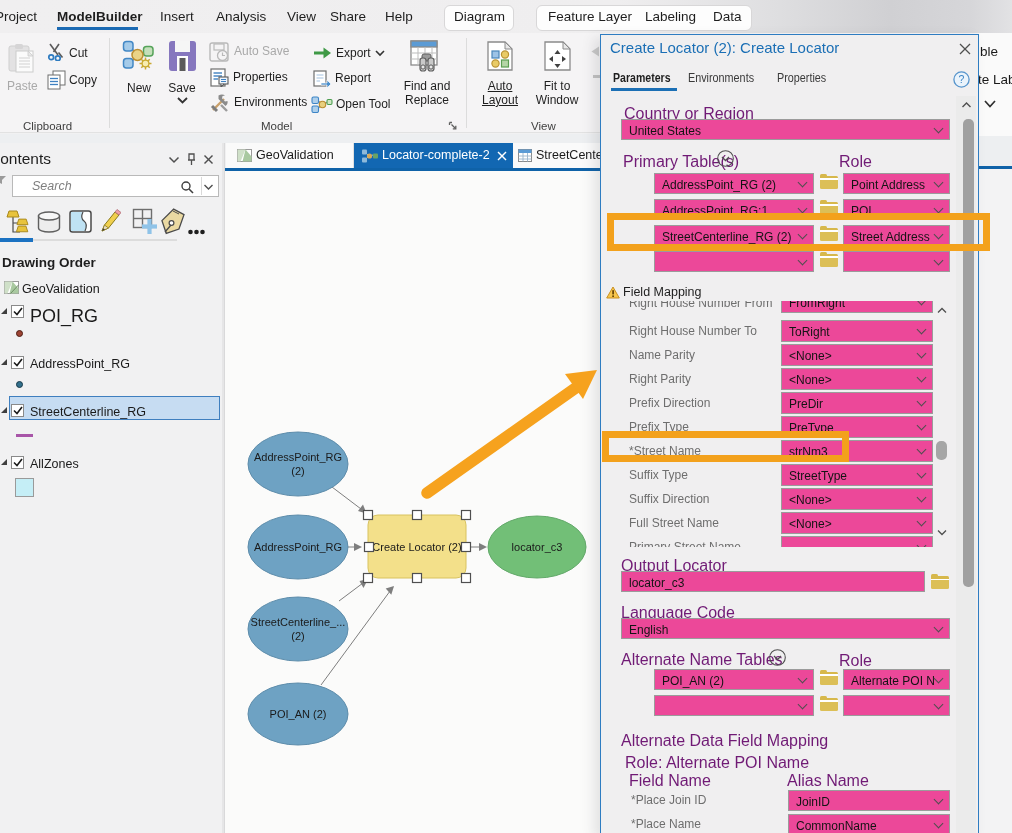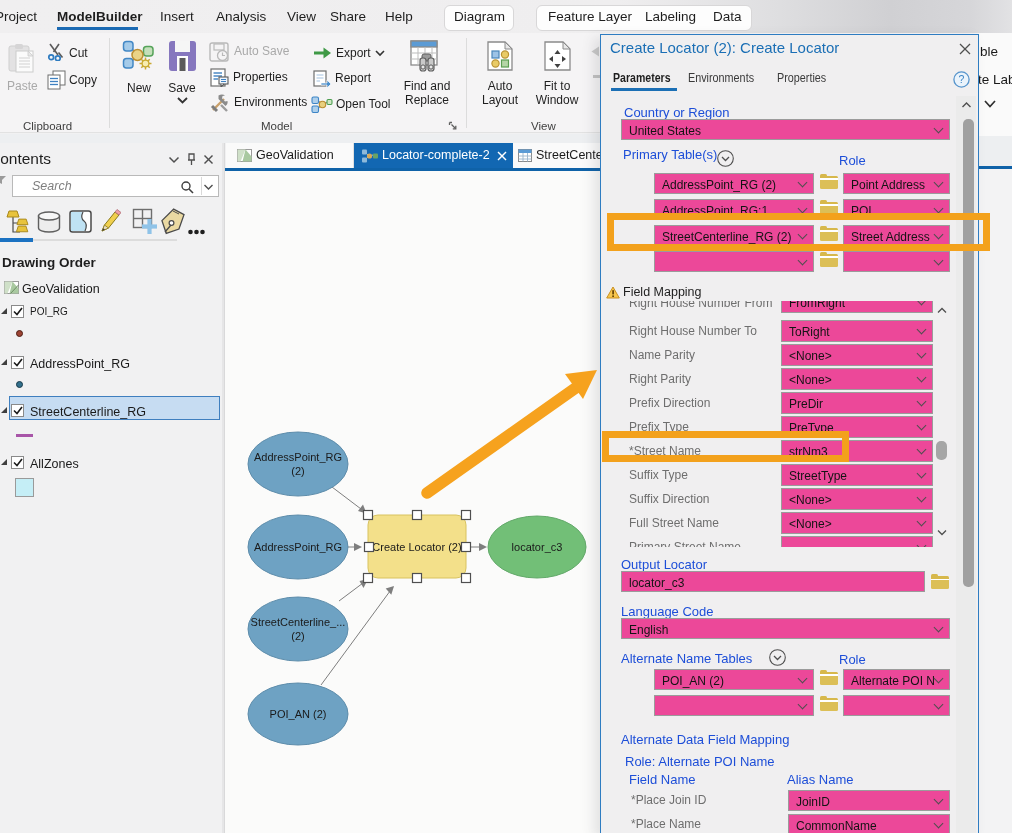--- a/index.html
+++ b/index.html
@@ -25,21 +25,21 @@
   #contents { left:0; top:143px; width:222px; height:690px; background:#f1f1f2; }
   #paneldiv { left:222px; top:143px; width:3px; height:690px; background:#e6e6e7; border-right:1px solid #d9d9da; }
   
   #tabstrip { left:225px; top:143px; width:787px; height:25px; background:#f0f0f1; }
   #bluebar { left:225px; top:168px; width:787px; height:2.5px; background:#0f62a8; }
   
   #canvas { left:225px; top:171px; width:787px; height:662px; background:#fbfbfa; }
   
   #dialog { left:600px; top:34px; width:379px; height:801px; background:#f0eff0; border:1.5px solid #2e7cc1; box-shadow:-6px 4px 12px rgba(60,60,70,0.13); }
   .dd { position:absolute; background:#ec4899; border:1px solid #9b9b9b; font-size:12px; color:#141414; line-height:22px; padding-left:7px; white-space:nowrap; overflow:hidden; }
-  .lbl { position:absolute; font-size:13px; color:#1d4ed8; white-space:nowrap; }
+  .lbl { position:absolute; font-size:16px; color:#701a75; white-space:nowrap; }
   .glbl { position:absolute; font-size:12px; color:#6e6e6e; white-space:nowrap; }
   .dd.nochev::after { display:none; }
   .dd::after { content:""; position:absolute; right:7px; top:5px; width:6px; height:6px;
     border-right:1.4px solid #4f4f4f; border-bottom:1.4px solid #4f4f4f; transform:rotate(45deg); }
   .folder { position:absolute; width:18px; height:15px; }
   .folder::before { content:""; position:absolute; left:0; top:0; width:7px; height:4px; background:#d7b84b; border-radius:1.5px 1.5px 0 0; }
   .folder::after { content:""; position:absolute; left:0; top:2px; width:18px; height:13px; border-radius:0 1.5px 1.5px 1.5px;
     background:linear-gradient(#d7b84b 0 2.5px, #ffffff 2.5px 4px, #dcbf57 4px 100%); }
 </style>
 </head>
@@ -224,21 +224,21 @@
     <div class="vsep" style="left:466px;top:5px;"></div>
 
     <svg class="abs" style="left:487px;top:8px;" width="26" height="30" viewBox="0 0 26 30">
       <path d="M1 1 h17 l7 7 v21 h-24 z" fill="#fff" stroke="#8a8a8a" stroke-width="1.3"></path>
       <path d="M18 1 l7 7 h-7 z" fill="#e8e8e8" stroke="#8a8a8a" stroke-width="1"></path>
       <rect x="5" y="10" width="7" height="7" fill="#9dc3e6" stroke="#4a86ba" stroke-width="1.2"></rect>
       <circle cx="18" cy="13.5" r="3.6" fill="#e9cb66" stroke="#bb9434" stroke-width="1.2"></circle>
       <circle cx="8.5" cy="22.5" r="3.6" fill="#e9cb66" stroke="#bb9434" stroke-width="1.2"></circle>
       <rect x="14.5" y="19" width="7" height="7" fill="#b5d5a7" stroke="#5d9e53" stroke-width="1.2"></rect>
     </svg>
-    <div class="riblabel ribcenter" style="left:474px;top:46px;width:52px;">Auto<br>Layout</div>
+    <div class="riblabel ribcenter" style="left:474px;top:46px;width:52px;text-decoration:underline;">Auto<br>Layout</div>
 
     <svg class="abs" style="left:544px;top:8px;" width="27" height="30" viewBox="0 0 27 30">
       <path d="M1 1 h18 l7 7 v21 h-25 z" fill="#fff" stroke="#8a8a8a" stroke-width="1.3"></path>
       <path d="M19 1 l7 7 h-7 z" fill="#e8e8e8" stroke="#8a8a8a" stroke-width="1"></path>
       <g fill="#3f3f3f">
         <path d="M13.5 9 l3 4 h-6 z"></path>
         <path d="M13.5 27 l3 -4 h-6 z"></path>
         <path d="M5 18 l4 -3 v6 z"></path>
         <path d="M22 18 l-4 -3 v6 z"></path>
       </g>
@@ -341,21 +341,21 @@
     </svg>
     <div class="abs" style="left:22px;top:139px;font-size:12.5px;color:#1a1a1a;">GeoValidation</div>
 
     <svg class="abs" style="left:0px;top:164px;" width="8" height="8" viewBox="0 0 8 8">
         <path d="M7 1 V7 H1 z" fill="#3f3f3f"></path>
       </svg>
     <div class="abs" style="left:11px;top:162px;width:13px;height:13px;background:#fff;border:1px solid #8a8a8a;"></div>
     <svg class="abs" style="left:13px;top:164px;" width="10" height="9" viewBox="0 0 10 9">
         <path d="M1 4.5 L4 7.5 L9 1" fill="none" stroke="#1a1a1a" stroke-width="1.6"></path>
       </svg>
-    <div class="abs" style="left:30px;top:163px;font-size:10px;color:#1a1a1a;">POI_RG</div>
+    <div class="abs" style="left:30px;top:163px;font-size:18px;color:#1a1a1a;">POI_RG</div>
     <div class="abs" style="left:16px;top:187px;width:7px;height:7px;border-radius:50%;background:#9d4434;border:1px solid #4f1d14;"></div>
     <svg class="abs" style="left:0px;top:215px;" width="8" height="8" viewBox="0 0 8 8">
         <path d="M7 1 V7 H1 z" fill="#3f3f3f"></path>
       </svg>
     <div class="abs" style="left:11px;top:213px;width:13px;height:13px;background:#fff;border:1px solid #8a8a8a;"></div>
     <svg class="abs" style="left:13px;top:215px;" width="10" height="9" viewBox="0 0 10 9">
         <path d="M1 4.5 L4 7.5 L9 1" fill="none" stroke="#1a1a1a" stroke-width="1.6"></path>
       </svg>
     <div class="abs" style="left:30px;top:214px;font-size:12.5px;color:#1a1a1a;">AddressPoint_RG</div>
     <div class="abs" style="left:16px;top:238px;width:7px;height:7px;border-radius:50%;background:#33708c;border:1px solid #16394a;"></div>
@@ -495,21 +495,21 @@
     <div class="abs" style="left:87px;top:36px;font-size:12px;color:#3a3a3a;transform:scaleX(0.90);transform-origin:0 0;">Environments</div>
     <div class="abs" style="left:176px;top:36px;font-size:12px;color:#3a3a3a;transform:scaleX(0.90);transform-origin:0 0;">Properties</div>
     <svg class="abs" style="left:352px;top:36px;" width="17" height="17" viewBox="0 0 17 17">
       <circle cx="8.5" cy="8.5" r="7.6" fill="#eaf3fb" stroke="#5694cc" stroke-width="1.3"></circle>
       <text x="8.5" y="12.2" font-size="10.5" text-anchor="middle" fill="#3b83c4" font-family="'Liberation Sans',sans-serif">?</text>
     </svg>
 
     <div class="lbl" style="left:23px;top:70px;">Country or Region</div>
     <div class="dd" style="left:20px;top:84px;width:329px;height:21px;">United States</div>
 
-    <div class="lbl" style="left:22px;top:112px;">Primary Table(s)</div>
+    <div class="lbl" style="left:22px;top:118px;">Primary Table(s)</div>
     <svg class="abs" style="left:116px;top:115px;" width="17" height="17" viewBox="0 0 17 17">
         <circle cx="8.5" cy="8.5" r="7.8" fill="none" stroke="#4f4f4f" stroke-width="1.1"></circle>
         <path d="M5 7 L8.5 10.5 L12 7" fill="none" stroke="#4f4f4f" stroke-width="1.3"></path>
       </svg>
     <div class="lbl" style="left:238px;top:118px;">Role</div>
     <div class="dd" style="left:53px;top:138px;width:160px;height:21px;">AddressPoint_RG (2)</div>
     <div class="folder" style="left:219px;top:139px;"></div>
     <div class="dd" style="left:242px;top:138px;width:107px;height:21px;">Point Address</div>
     <div class="dd" style="left:53px;top:164px;width:160px;height:21px;">AddressPoint_RG:1</div>
     <div class="folder" style="left:219px;top:165px;"></div>

